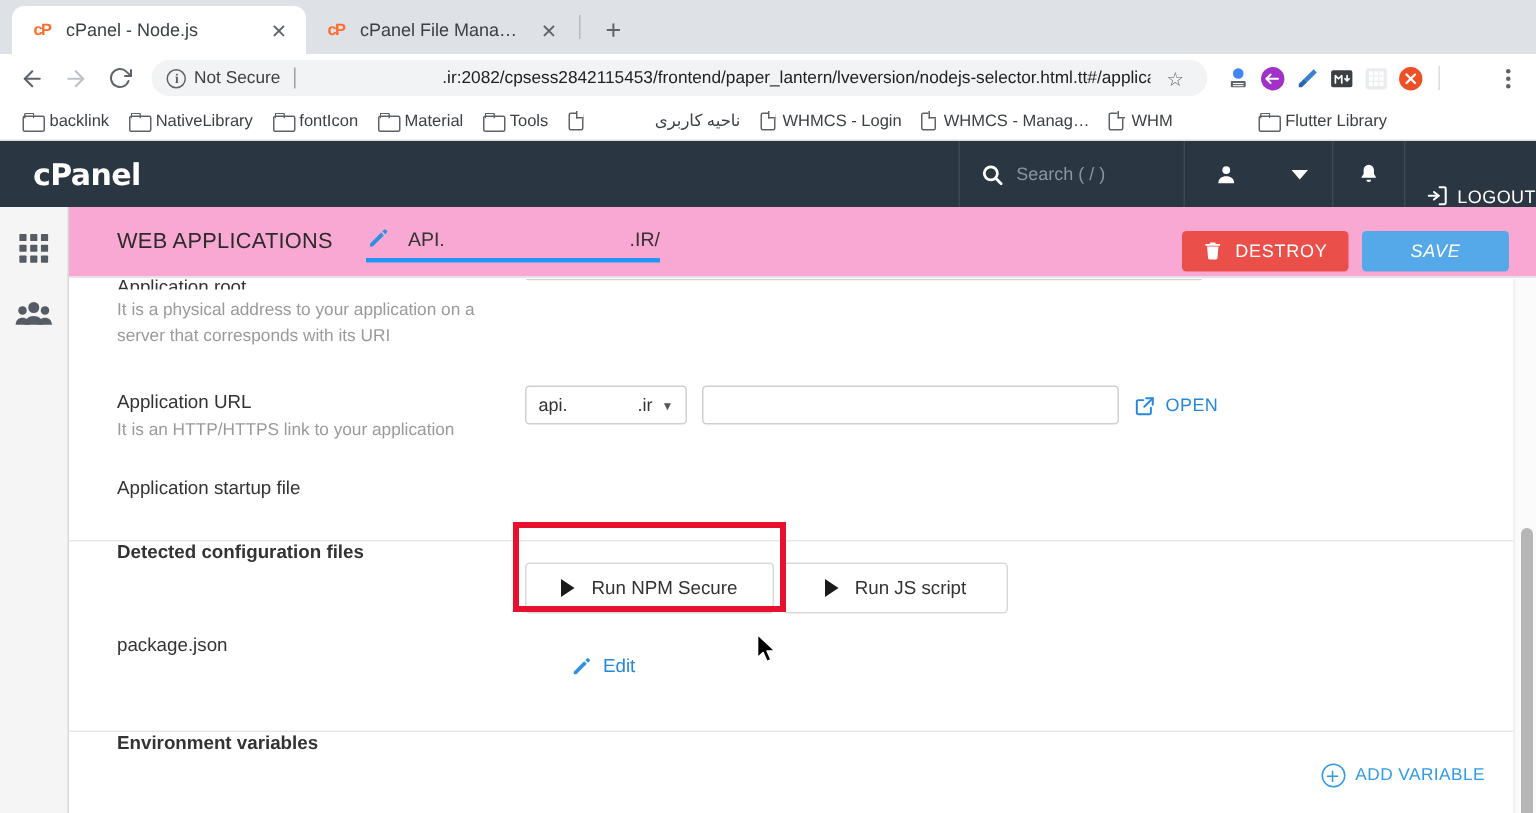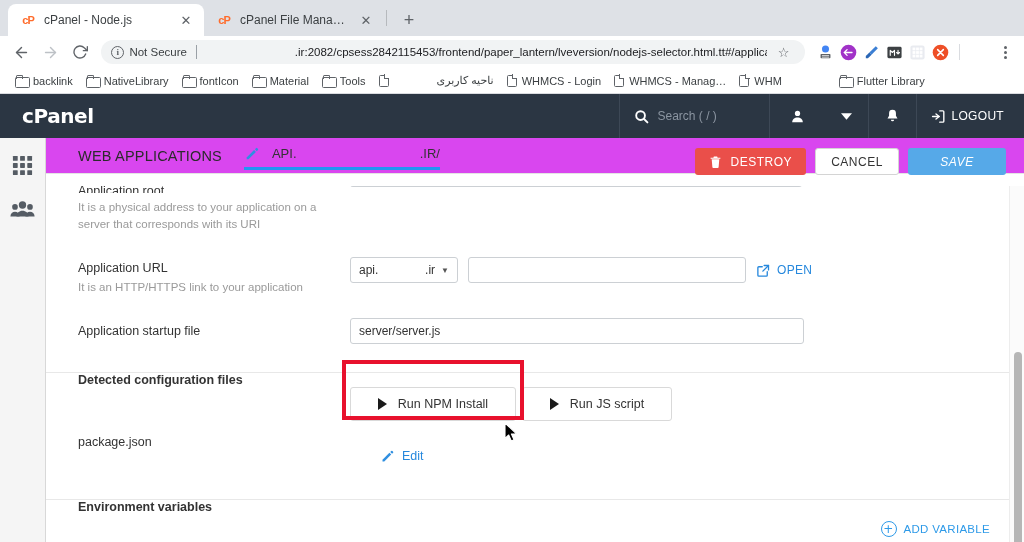--- a/index.html
+++ b/index.html
@@ -200,44 +200,44 @@
     display: flex; align-items: center; justify-content: center;
     border-left: 1px solid #3d4856;
     padding: 0 14px;
     color: #ffffff;
   }
   .hdr-search { gap: 9px; width: 150px; justify-content: flex-start; }
   .hdr-search-ph { color: #8b95a1; font-size: 12px; }
   .hdr-user { padding: 0 20px; }
   .hdr-caret { padding: 0 16px; border-left: none; }
   .hdr-bell { padding: 0 16px; }
-  .hdr-logout { gap: 6px; font-size: 12px; letter-spacing: 0.3px; padding: 0 20px 0 14px; }
+  .hdr-logout { gap: 6px; font-size: 12px; letter-spacing: 0.3px; padding: 0 0 0 14px; align-items: flex-end; }
 
   
   .cp-body { display: flex; height: 404px; }
   .cp-sidebar {
     width: 46px; flex: 0 0 46px;
     background: #f5f5f5;
     border-right: 1px solid #d8d8d8;
     padding-top: 14px;
     display: flex; flex-direction: column; align-items: center;
     gap: 18px;
   }
   .side-ico { width: 26px; height: 26px; display: flex; align-items: center; justify-content: center; }
 
   .cp-main { flex: 1 1 auto; position: relative; background: #fff; overflow: hidden; }
 
   
   .title-row {
-    height: 36px;
+    height: 47px;
     display: flex;
     align-items: center;
     padding: 0 18px 0 32px;
     border-bottom: 1px solid #e4e4e4;
-    background: #d946ef;
+    background: #f9a8d4;
   }
   .sec-title {
     font-size: 14.5px;
     color: #2b2b2b;
     letter-spacing: 0.2px;
     flex: 0 0 auto;
   }
   .app-name-field {
     margin-left: 22px;
     display: flex;
@@ -604,23 +604,20 @@
             </svg>
           <span class="app-name-left">API.</span>
           <span class="app-name-right">.IR/</span>
         </div>
         <div class="title-actions">
           <div class="btn btn-destroy">
             <svg width="13" height="14" viewBox="0 0 24 24" fill="#ffffff">
                 <path d="M9 2h6l1 2h5v2H3V4h5zM5 7h14l-1.2 14.2A1.8 1.8 0 0 1 16 23H8a1.8 1.8 0 0 1-1.8-1.8z"></path>
               </svg>
             <span>DESTROY</span>
-          </div>
-          <div class="btn btn-cancel">
-            <span>CANCEL</span>
           </div>
           <div class="btn btn-save">
             <span>SAVE</span>
           </div>
         </div>
       </div>
 
       <div class="scroll-area">
         <div class="content-inner">
 
@@ -656,33 +653,30 @@
                   </svg>
                 <span>OPEN</span>
               </div>
             </div>
           </div>
 
           <div class="form-row" style="margin-top:22px;align-items:center">
             <div class="form-label-col" style="padding-top:0">
               <div class="flabel">Application startup file</div>
             </div>
-            <div class="field-col" style="padding-top:0">
-              <div class="txtinput startup-input">server/server.js</div>
-            </div>
           </div>
 
           <div class="divider" style="margin-top:28px"></div>
 
           <div class="sect-row" style="min-height:62px">
             <div class="sect-label">Detected configuration files</div>
             <div class="runbtns">
               <div class="runbtn npm">
                 <span class="play-tri"></span>
-                <span>Run NPM Install</span>
+                <span>Run NPM Secure</span>
               </div>
               <div class="runbtn js">
                 <span class="play-tri"></span>
                 <span>Run JS script</span>
               </div>
               <div class="redbox"></div>
             </div>
           </div>
 
           <div class="sect-row" style="min-height:42px">

